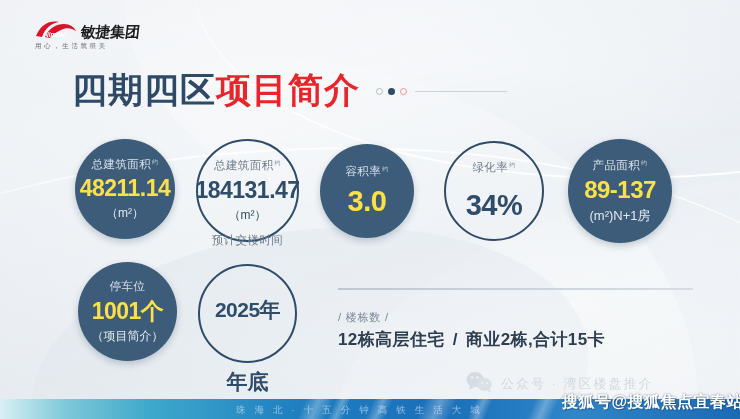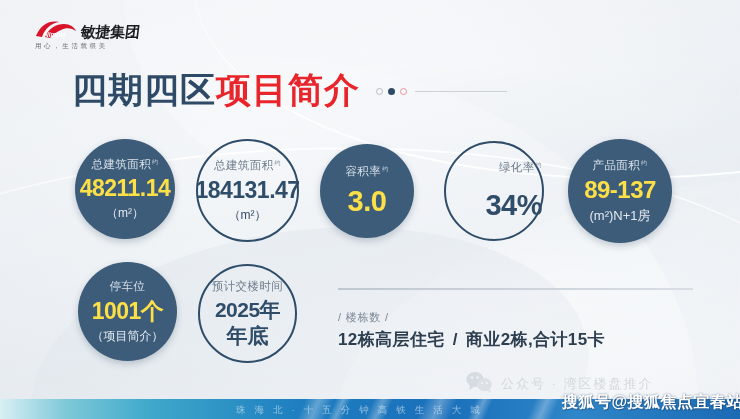--- a/index.html
+++ b/index.html
@@ -188,24 +188,24 @@
     white-space: nowrap;
   }
   .circle.filled .c-unit { color: #e3e9ef; }
   .circle.outlined .c-unit { color: #4a6party; }
   .circle.outlined .c-unit { color: #2f4c68; }
 
   
   #circle-1 { left: 75px;  top: 139px; width: 100px; height: 100px; }
   #circle-2 { left: 196px; top: 139px; width: 103px; height: 103px; }
   #circle-3 { left: 320px; top: 144px; width: 94px;  height: 94px; }
-  #circle-4 { left: 444px; top: 141px; width: 100px; height: 100px; align-items: flex-end; }
+  #circle-4 { left: 444px; top: 141px; width: 100px; height: 100px; }
   #circle-5 { left: 568px; top: 139px; width: 104px; height: 104px; }
   #circle-6 { left: 78px;  top: 262px; width: 99px;  height: 99px; }
-  #circle-7 { left: 198px; top: 264px; width: 99px;  height: 99px; }
+  #circle-7 { left: 198px; top: 264px; width: 99px;  height: 99px; gap: 46px; }
 
   #circle-1 .c-value { font-size: 23px; }
   #circle-2 .c-value { font-size: 23px; }
   #circle-3 .c-value { font-size: 29px; margin-top: 9px; }
   #circle-4 .c-value { font-size: 29px; margin-top: 17px; }
   #circle-5 .c-value { font-size: 24px; }
   #circle-6 .c-value { font-size: 23px; }
   #circle-7 .c-value { font-size: 21px; }
   #circle-7 .c-unit  { font-size: 21px; font-weight: bold; margin-top: 5px; }
   #circle-5 .c-unit  { font-size: 13px; }

